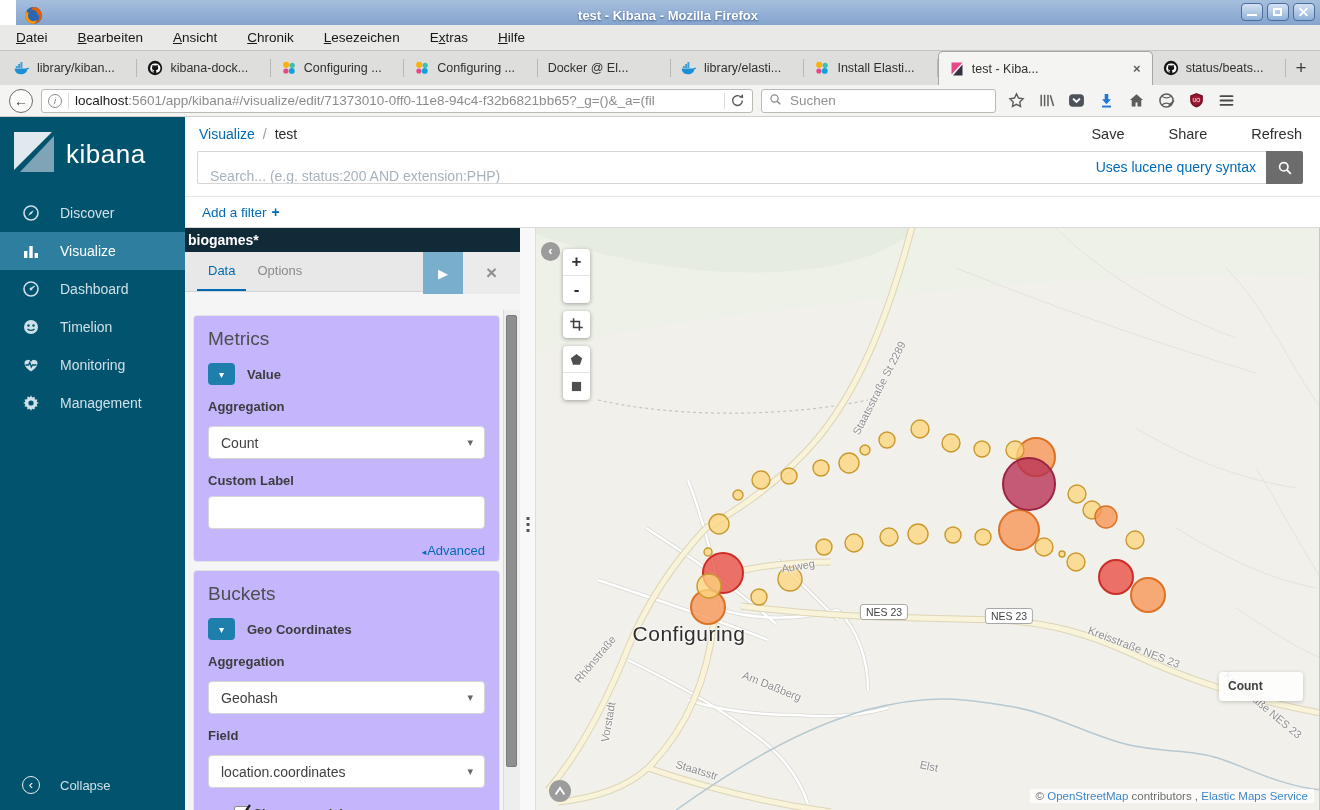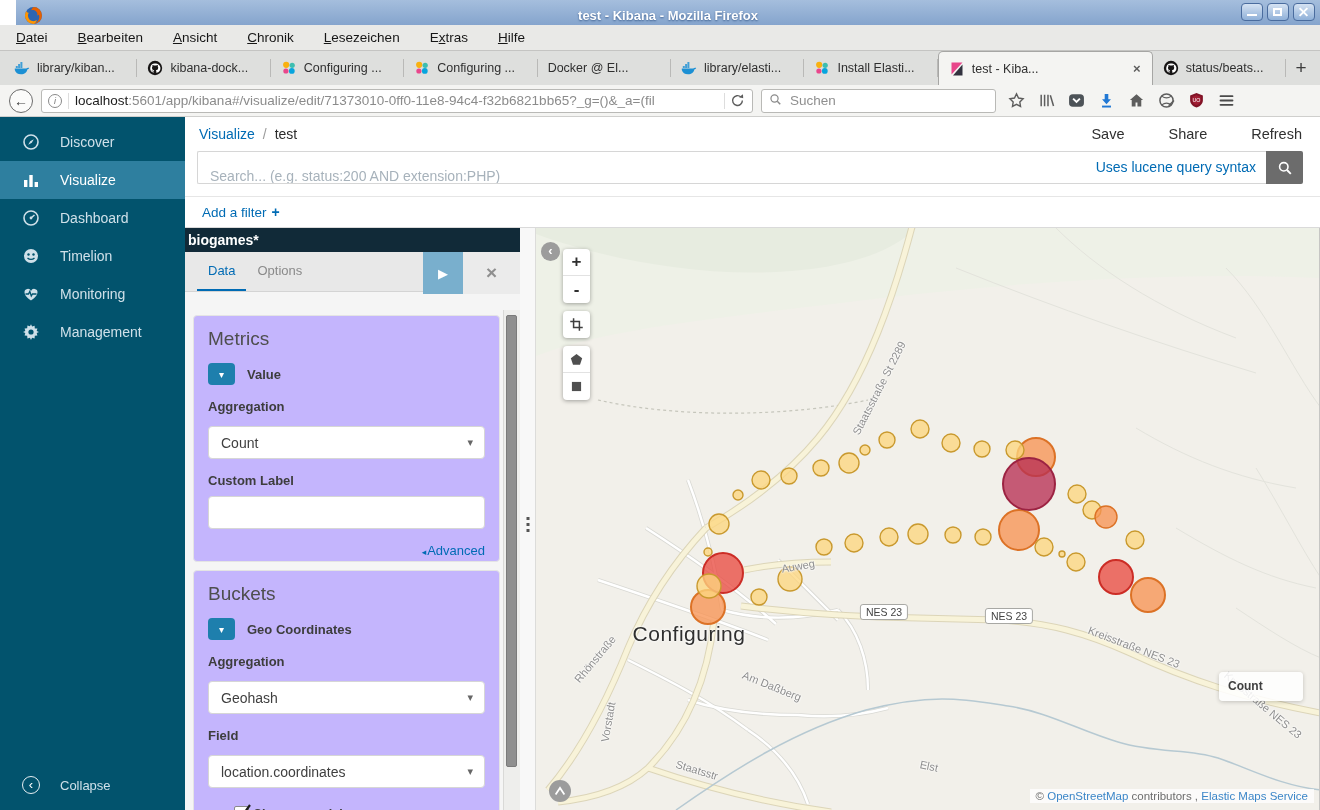--- a/index.html
+++ b/index.html
@@ -412,20 +412,27 @@
               <rect x="1.5" y="11.2" width="13" height="1.8" rx=".9"></rect>
             </g>
           </svg>
         </span>
       </div>
   </div>
 
   <div class="app">
 
     <aside class="sidebar">
+      <div class="brand">
+        <span><svg viewBox="0 0 44 44">
+              <polygon points="2,2 40,2 2,40" fill="#dfe9ee"></polygon>
+              <polygon points="42,6 42,42 8,42" fill="#7fa3b7"></polygon>
+            </svg></span>
+        <span class="brand-name">kibana</span>
+      </div>
       <div class="side-items">
 
       <div class="side-item">
             <span class="side-icon">
               <svg viewBox="0 0 18 18">
                 <circle cx="9" cy="9" r="7" fill="none" stroke="currentColor" stroke-width="1.6"></circle>
                 <polygon points="11.8,6.2 9.8,9.8 6.2,11.8 8.2,8.2" fill="currentColor"></polygon>
               </svg>
             </span>
             <span class="side-label">Discover</span>

